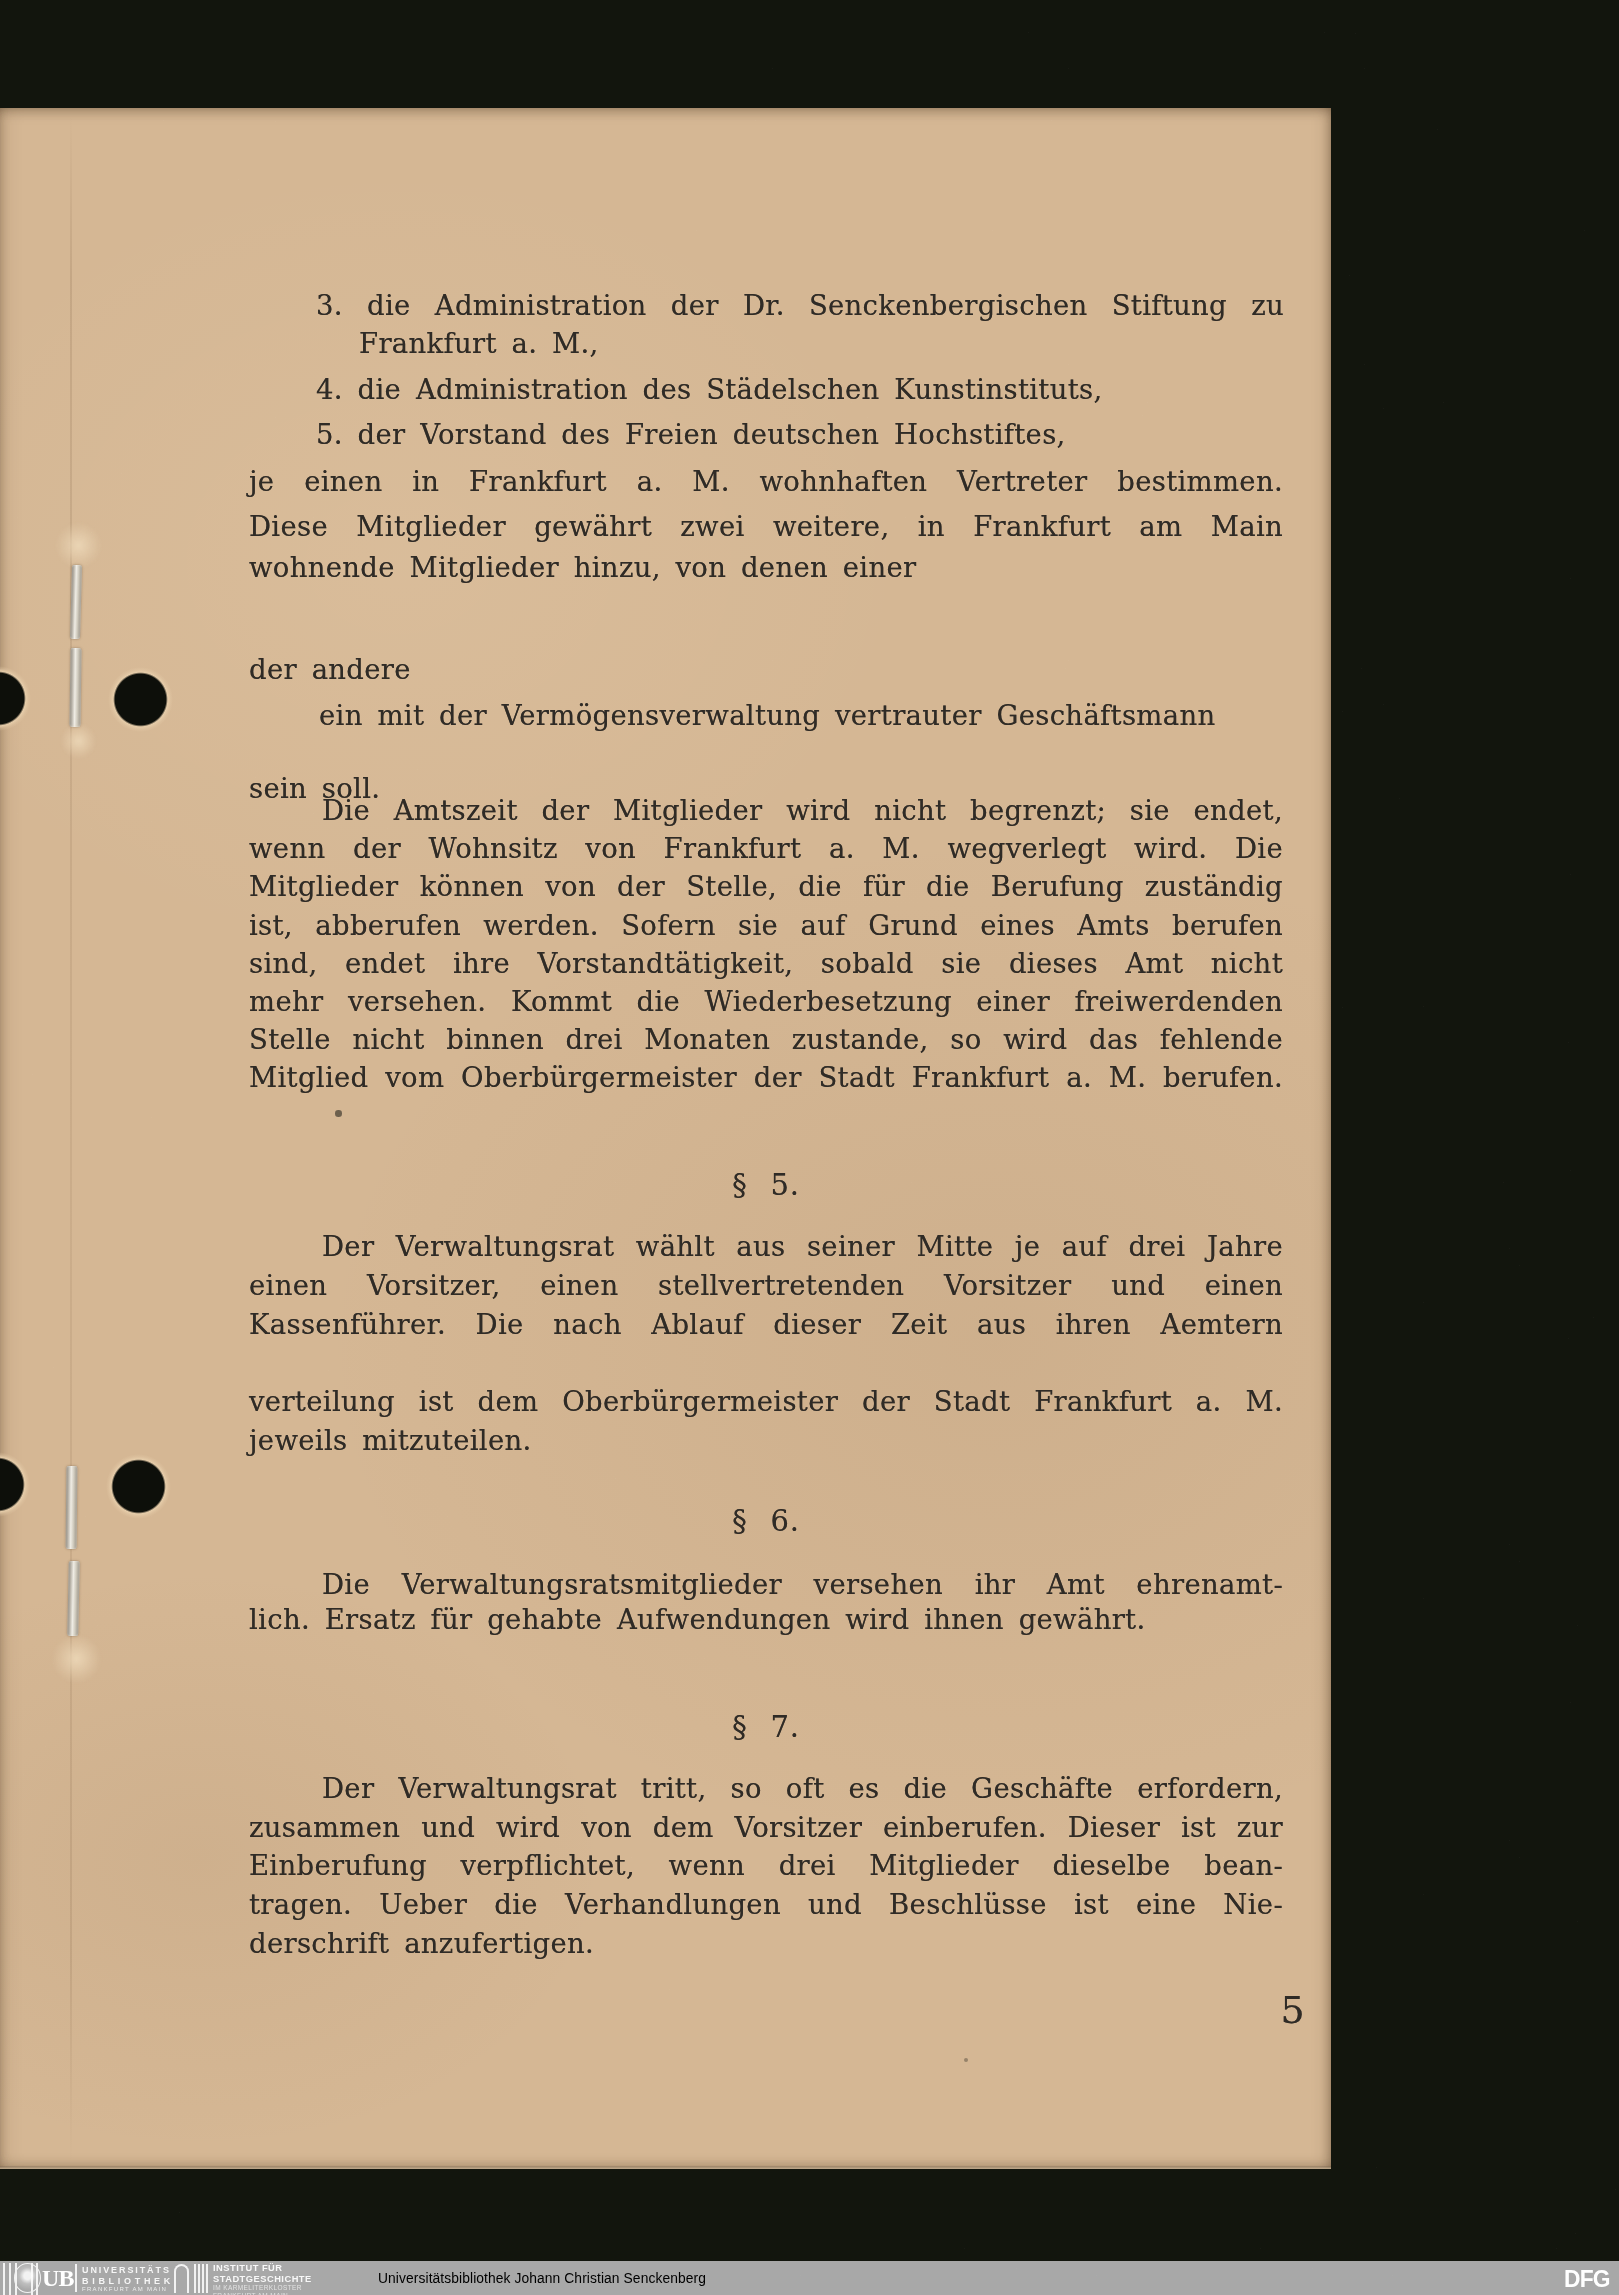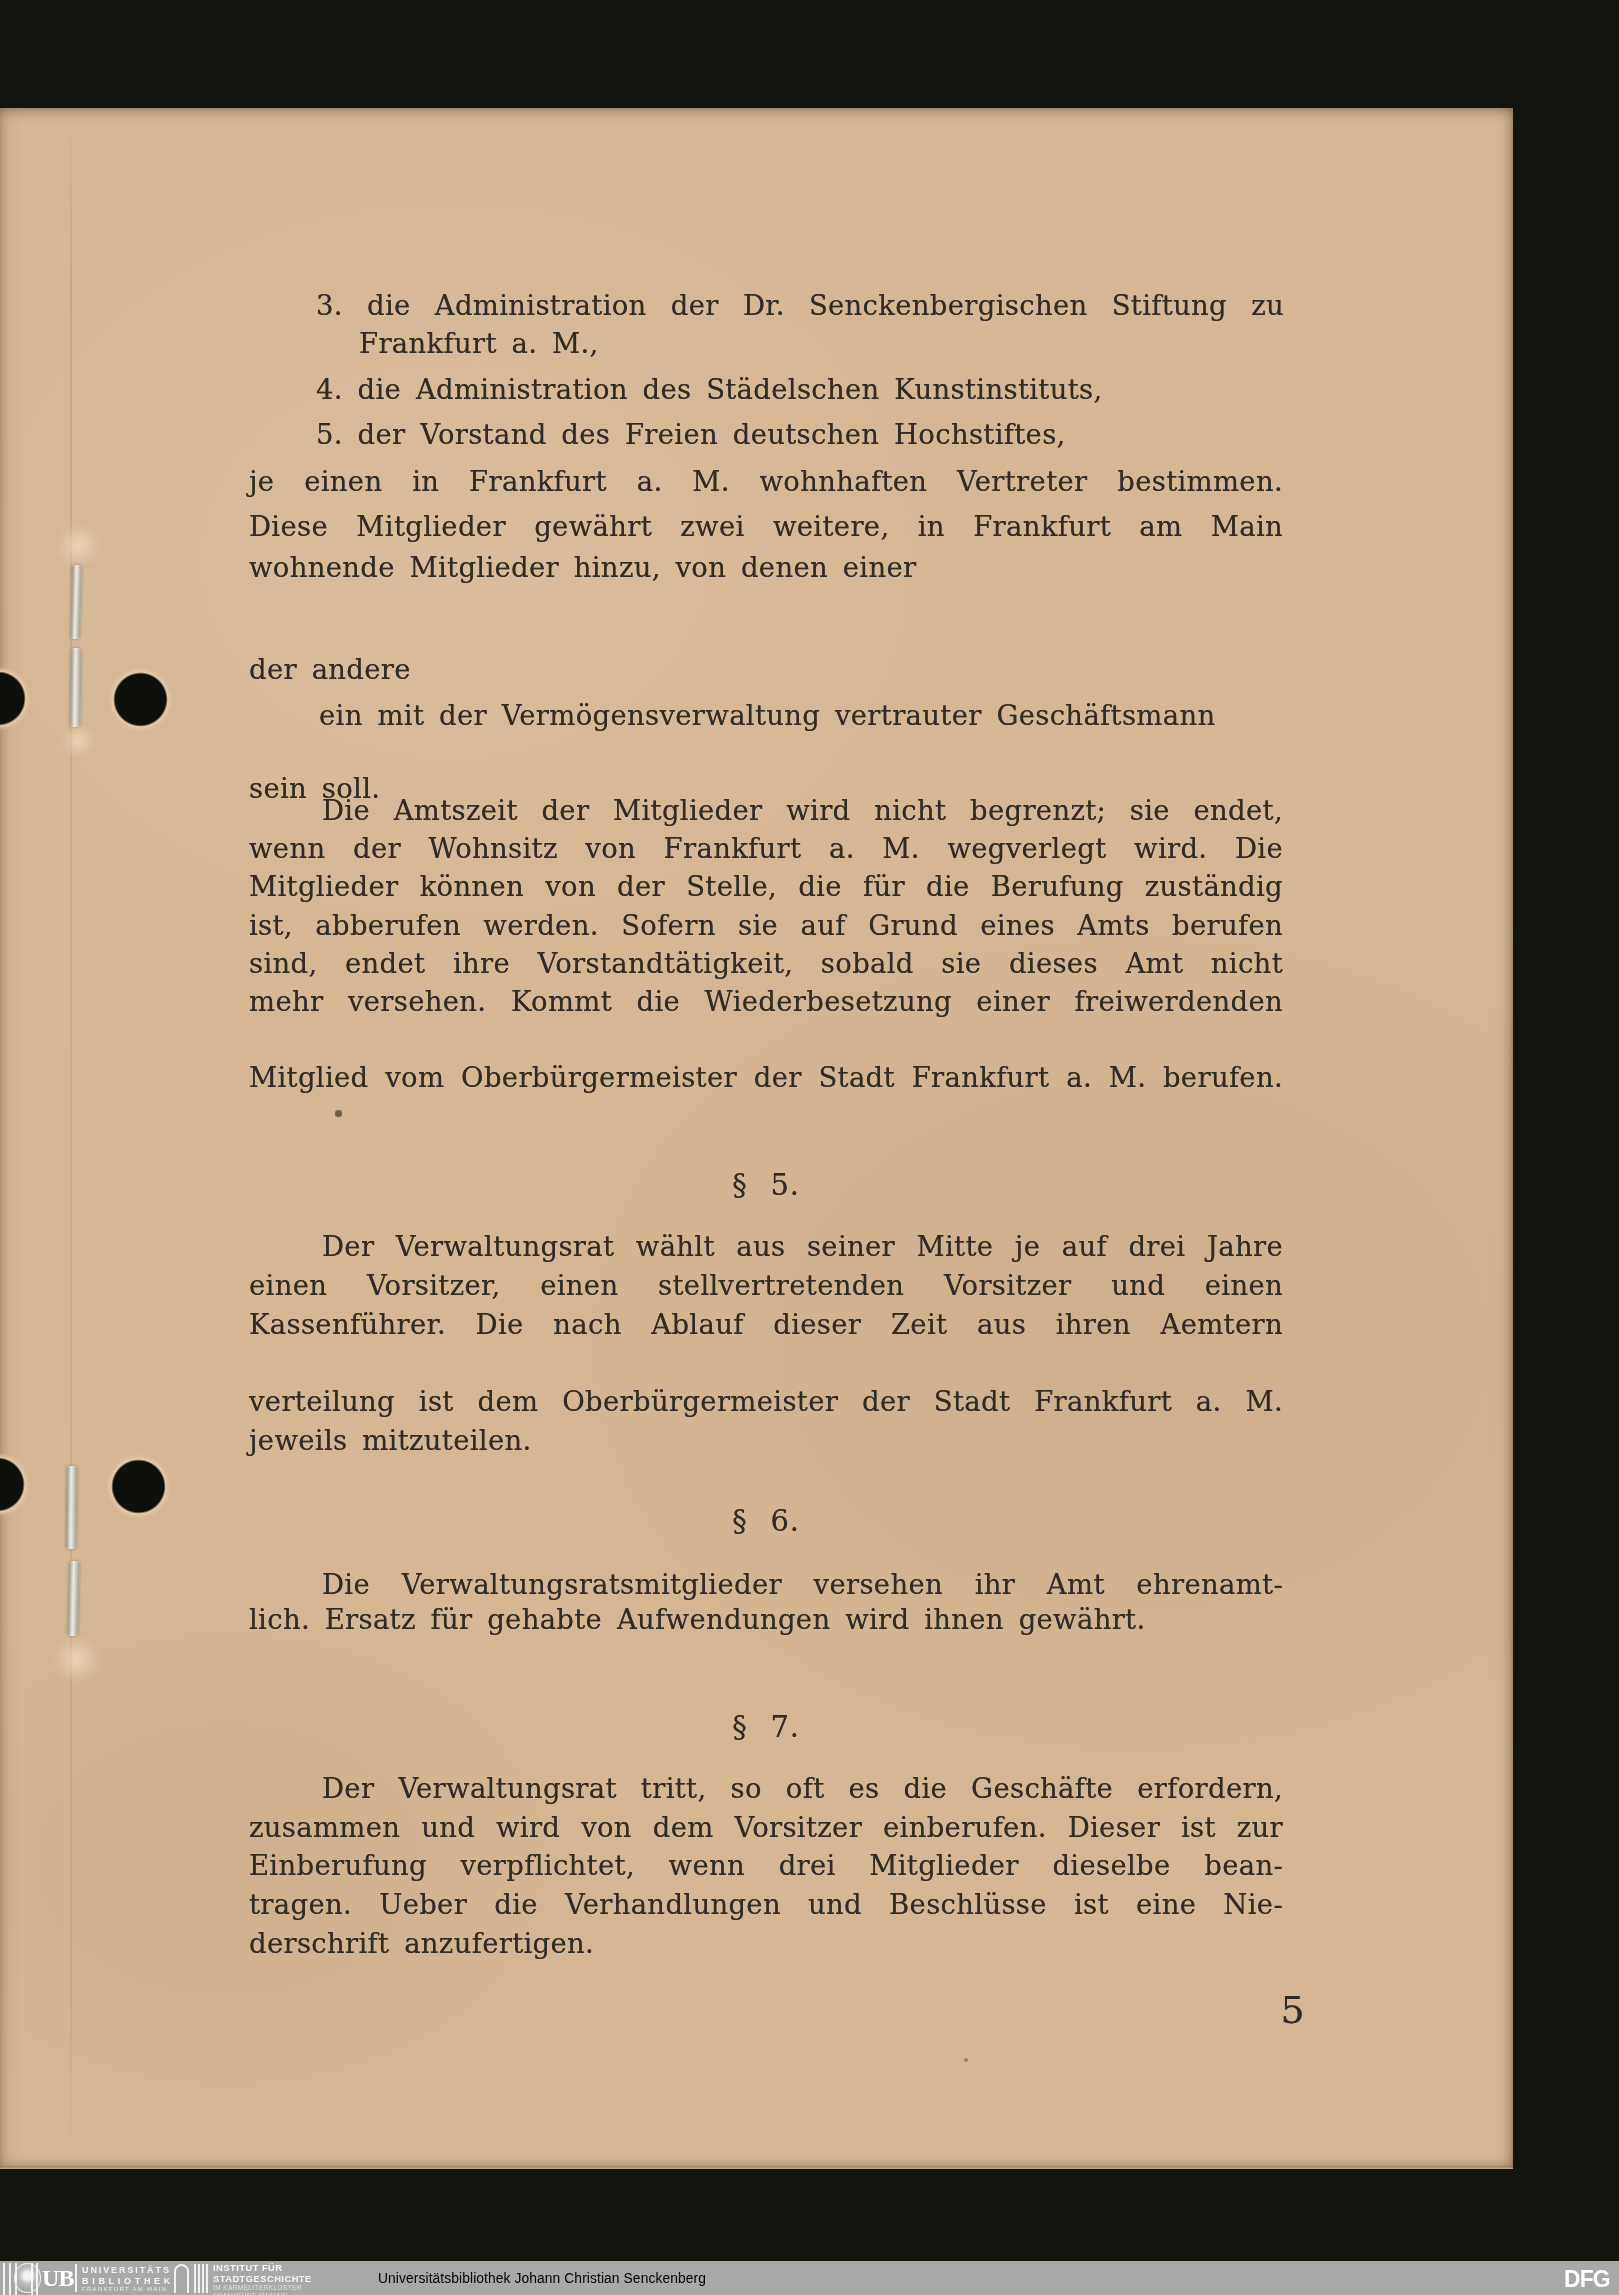--- a/index.html
+++ b/index.html
@@ -10,21 +10,21 @@
     --footer-text:#f4f4f4;
     --hole:#0d0f0a;
   }
   *{margin:0;padding:0;box-sizing:border-box;}
   html,body{width:1619px;height:2295px;}
   body{background:var(--bg);position:relative;overflow:hidden;}
   .stage{position:absolute;inset:0;background:var(--bg);}
 
   
   .paper{
-    position:absolute;left:0;top:108px;width:1513px;height:2061px;
+    position:absolute;left:0;top:108px;width:1331px;height:2061px;
     background:
       radial-gradient(729px 567px at 30% 22%, rgba(255,235,205,0.10), transparent 70%),
       radial-gradient(972px 729px at 75% 60%, rgba(120,85,50,0.08), transparent 70%),
       radial-gradient(567px 405px at 15% 85%, rgba(120,85,50,0.07), transparent 72%),
       var(--paper);
     box-shadow:
       inset 0 6.5px 14.6px -8px rgba(60,40,20,0.55),
       inset -8px 0 18px -9.7px rgba(60,40,20,0.5),
       inset 0 -8px 16px -9.7px rgba(60,40,20,0.45),
       inset 9.7px 0 24px -14.6px rgba(60,40,20,0.35);
@@ -144,20 +144,21 @@
     <div class="ln" style="top:542px;left:249px;">der andere</div>
     <div class="ln" style="top:588px;left:319px;">ein mit der Vermögensverwaltung vertrauter Geschäftsmann</div>
     <div class="ln" style="top:661px;left:249px;">sein soll.</div>
 
     <div class="ln j ind" style="top:683px;left:249px;width:1034px;">Die Amtszeit der Mitglieder wird nicht begrenzt; sie endet,</div>
     <div class="ln j" style="top:721px;left:249px;width:1034px;">wenn der Wohnsitz von Frankfurt a. M. wegverlegt wird. Die</div>
     <div class="ln j" style="top:759px;left:249px;width:1034px;">Mitglieder können von der Stelle, die für die Berufung zuständig</div>
     <div class="ln j" style="top:798px;left:249px;width:1034px;">ist, abberufen werden. Sofern sie auf Grund eines Amts berufen</div>
     <div class="ln j" style="top:836px;left:249px;width:1034px;">sind, endet ihre Vorstandtätigkeit, sobald sie dieses Amt nicht</div>
     <div class="ln j" style="top:874px;left:249px;width:1034px;">mehr versehen. Kommt die Wiederbesetzung einer freiwerdenden</div>
+    <div class="ln j" style="top:912px;left:249px;width:1034px;">Stelle nicht binnen drei Monaten zustande, so wird das fehlende</div>
     <div class="ln j" style="top:950px;left:249px;width:1034px;">Mitglied vom Oberbürgermeister der Stadt Frankfurt a. M. berufen.</div>
 
     <div class="hd" style="top:1057px;">§ 5.</div>
     <div class="ln j ind" style="top:1119px;left:249px;width:1034px;">Der Verwaltungsrat wählt aus seiner Mitte je auf drei Jahre</div>
     <div class="ln j" style="top:1158px;left:249px;width:1034px;">einen Vorsitzer, einen stellvertretenden Vorsitzer und einen</div>
     <div class="ln j" style="top:1197px;left:249px;width:1034px;">Kassenführer. Die nach Ablauf dieser Zeit aus ihren Aemtern</div>
     <div class="ln j" style="top:1274px;left:249px;width:1034px;">verteilung ist dem Oberbürgermeister der Stadt Frankfurt a. M.</div>
     <div class="ln" style="top:1313px;left:249px;">jeweils mitzuteilen.</div>
 
     <div class="hd" style="top:1393px;">§ 6.</div>

